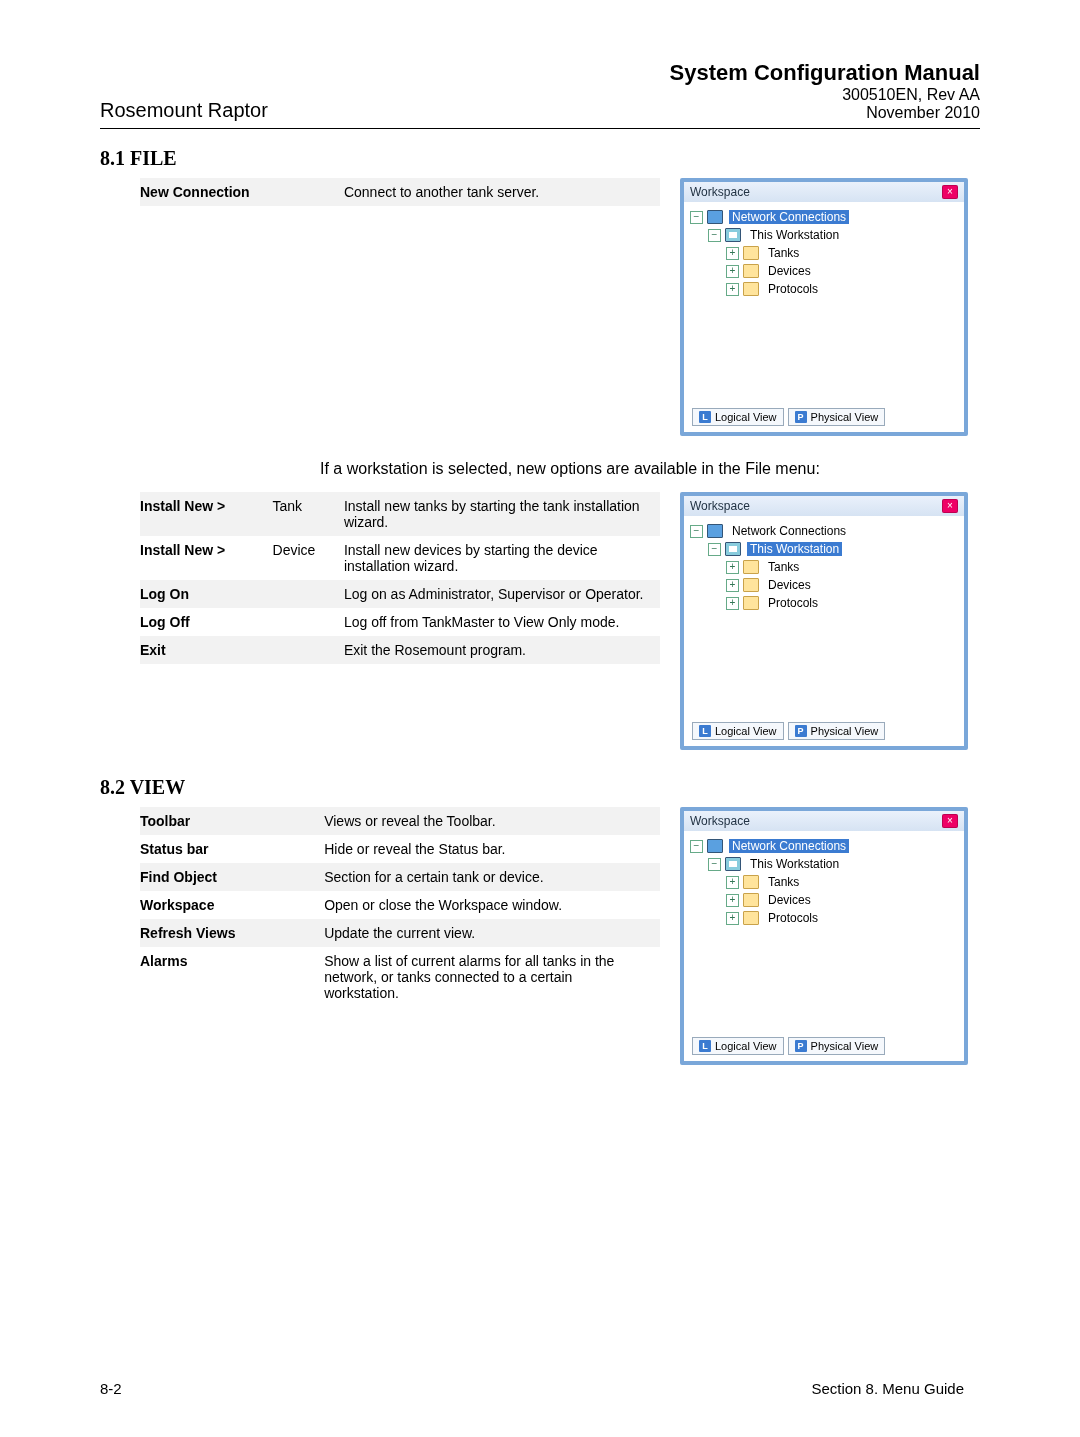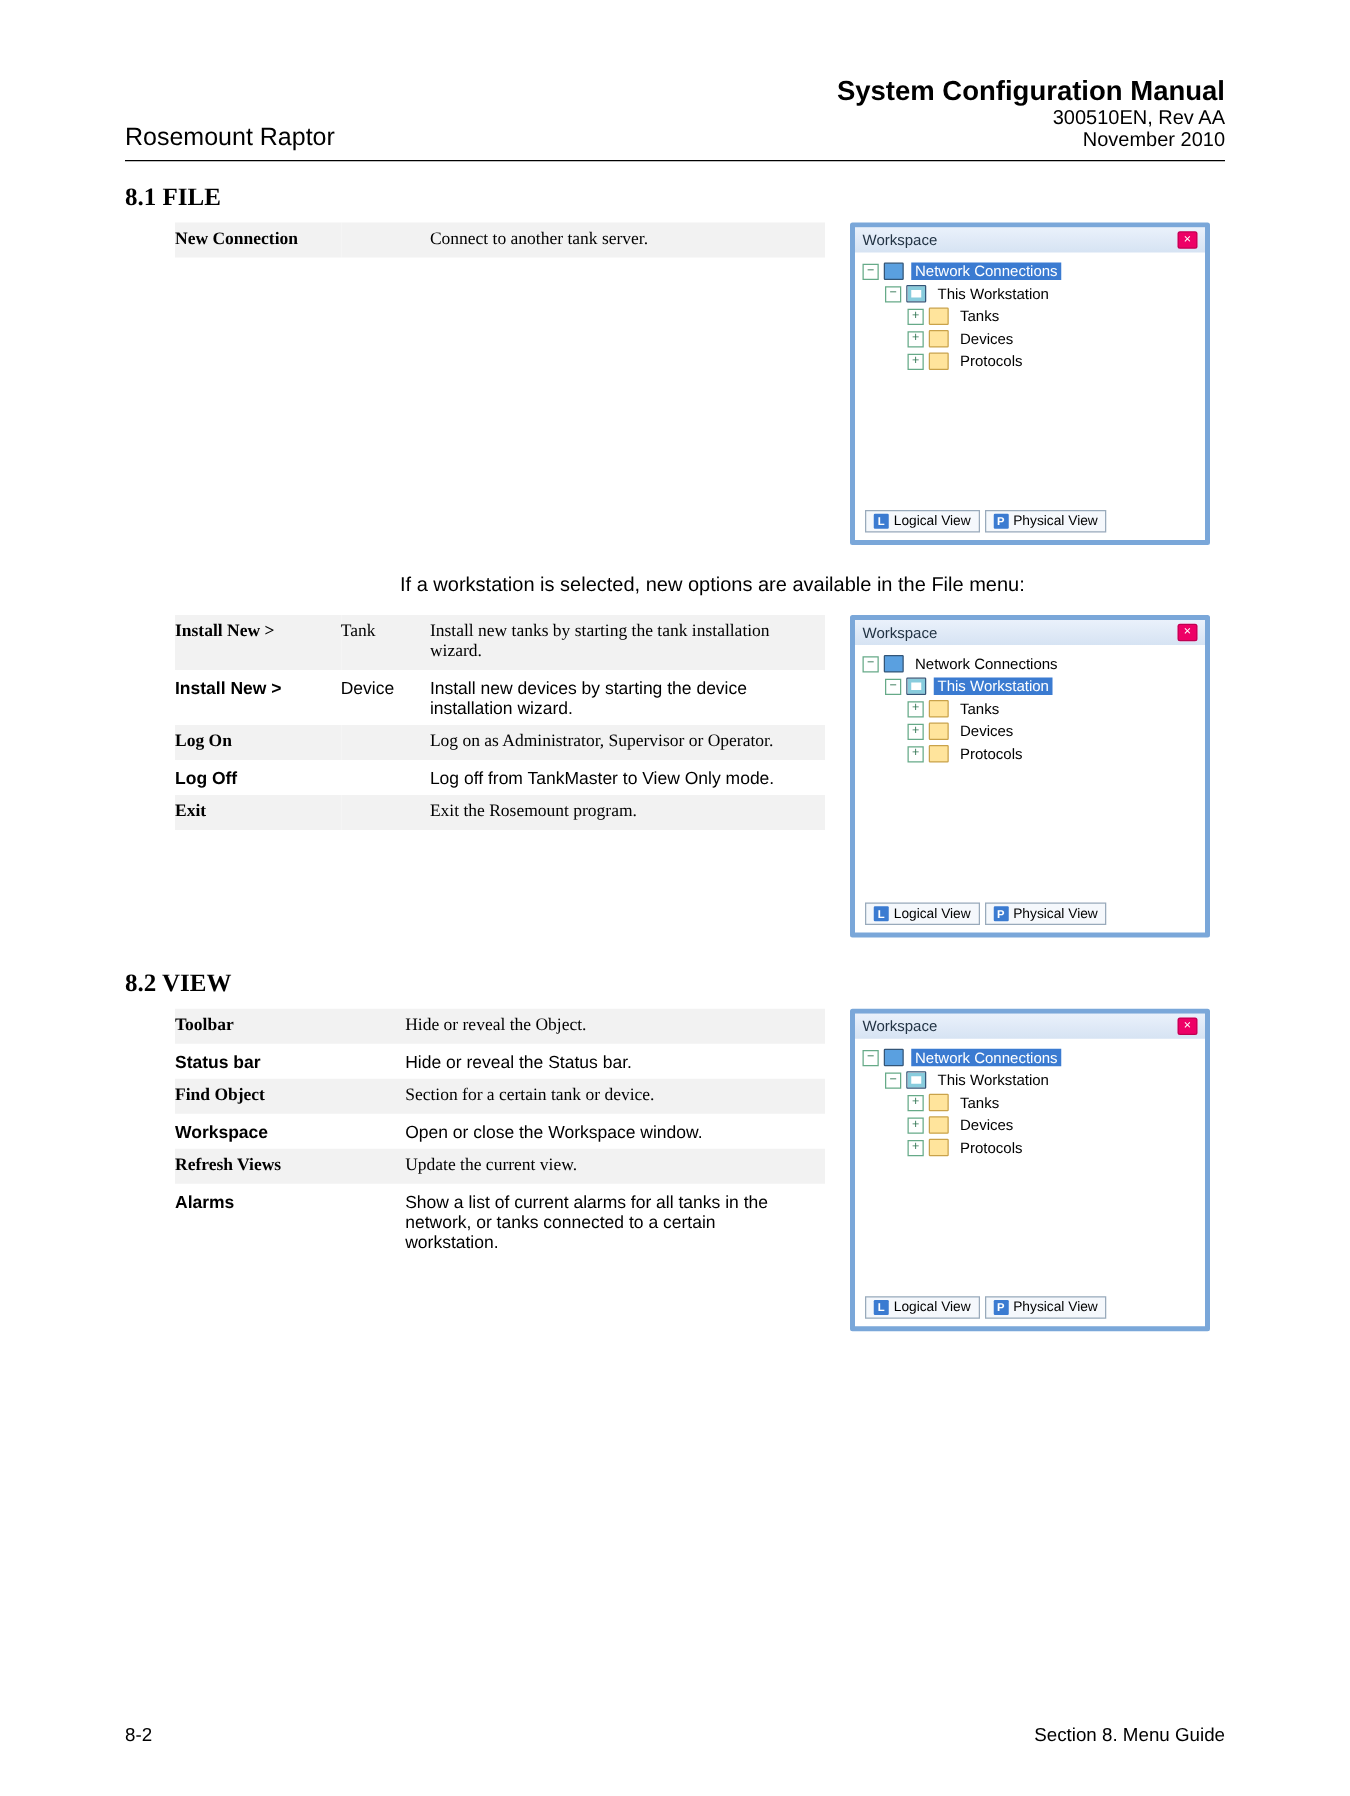--- a/index.html
+++ b/index.html
@@ -6,21 +6,21 @@
 .page{width:1080px;height:1437px;position:relative;box-sizing:border-box;padding:60px 100px 40px 100px;}
 .header{display:flex;justify-content:space-between;align-items:flex-end;border-bottom:1px solid #000;padding-bottom:6px;margin-bottom:18px;}
 .header-left{font-size:20px;}
 .header-right{text-align:right;}
 .doc-title{font-size:22px;font-weight:bold;}
 .doc-meta{font-size:16px;text-align:right;}
 .sec-heading{font-size:20px;font-weight:bold;margin:16px 0 8px 0;font-family:Liberation Serif, serif;}
 .body-text{font-size:16px;margin:14px 0 14px 220px;}
 .def-table{display:table;border-collapse:collapse;margin-left:40px;width:520px;}
 .def-row{display:table-row;}
-.def-row.shade{background:#f2f2f2;font-family:Liberation Serif, serif;}
+.def-row.shade{background:#f2f2f2;}
 .def-cell{display:table-cell;vertical-align:top;padding:6px 10px 6px 0;font-size:14px;}
 .def-term{font-weight:bold;width:120px;}
 .def-sub{width:60px;}
 .def-desc{width:300px;}
 .section-block{display:flex;align-items:flex-start;gap:20px;}
 .section-block > .left{flex:0 0 560px;}
 .section-block > .right{flex:0 0 auto;}
 .ws-window{width:280px;border:4px solid #7aa7d9;border-radius:2px;font-size:12px;background:#fff;margin-bottom:10px;}
 .ws-title{display:flex;align-items:center;justify-content:space-between;background:linear-gradient(#eaf1fb,#d6e3f3);padding:3px 6px;color:#234;}
 .ws-close{width:16px;height:14px;background:#e06;color:#fff;font-size:10px;line-height:14px;text-align:center;border-radius:2px;box-shadow:inset 0 0 0 1px rgba(0,0,0,.2);}
@@ -32,21 +32,21 @@
 .badge-p{background:#3b7bd1;}
 .tree-row{display:flex;align-items:center;gap:2px;height:18px;white-space:nowrap;}
 .tree-row .spacer{display:inline-block;width:16px;height:16px;position:relative;}
 .tree-row .toggle{display:inline-block;width:11px;height:11px;border:1px solid #6a8;background:#fff;font-size:10px;line-height:9px;text-align:center;color:#375;margin-right:2px;}
 .tree-row .ico{display:inline-block;width:14px;height:12px;border-radius:1px;margin-right:4px;vertical-align:middle;}
 .ico-net{background:#5aa0e0;border:1px solid #357;}
 .ico-pc{background:#fff;border:1px solid #357;box-shadow:inset 0 0 0 3px #8cd;}
 .ico-folder{background:#ffe49c;border:1px solid #c9a24a;}
 .tree-row .label{padding:0 3px;}
 .tree-row .sel{background:#3b7bd1;color:#fff;padding:0 3px;}
-.page-footer{position:absolute;bottom:40px;left:100px;right:100px;display:flex;justify-content:space-between;font-size:15px;}
+.page-footer{position:absolute;bottom:40px;left:100px;right:116px;display:flex;justify-content:space-between;font-size:15px;}
 </style>
 </head>
 <body>
 
 <div class="page">
   <div class="header">
     <div class="header-left">Rosemount Raptor</div>
     <div class="header-right">
       <div class="doc-title">System Configuration Manual</div>
       <div class="doc-meta">300510EN, Rev AA</div>
@@ -208,21 +208,21 @@
     </div>
   </div>
 
   <div class="sec-heading">8.2   VIEW</div>
 
   <div class="section-block">
     <div class="left">
       <div class="def-table">
         <div class="def-row shade">
           <div class="def-cell def-term" style="width:160px">Toolbar</div>
-          <div class="def-cell def-desc">Hide or reveal the Object.</div>
+          <div class="def-cell def-desc">Views or reveal the Toolbar.</div>
         </div>
         <div class="def-row">
           <div class="def-cell def-term">Status bar</div>
           <div class="def-cell def-desc">Hide or reveal the Status bar.</div>
         </div>
         <div class="def-row shade">
           <div class="def-cell def-term">Find Object</div>
           <div class="def-cell def-desc">Section for a certain tank or device.</div>
         </div>
         <div class="def-row">

